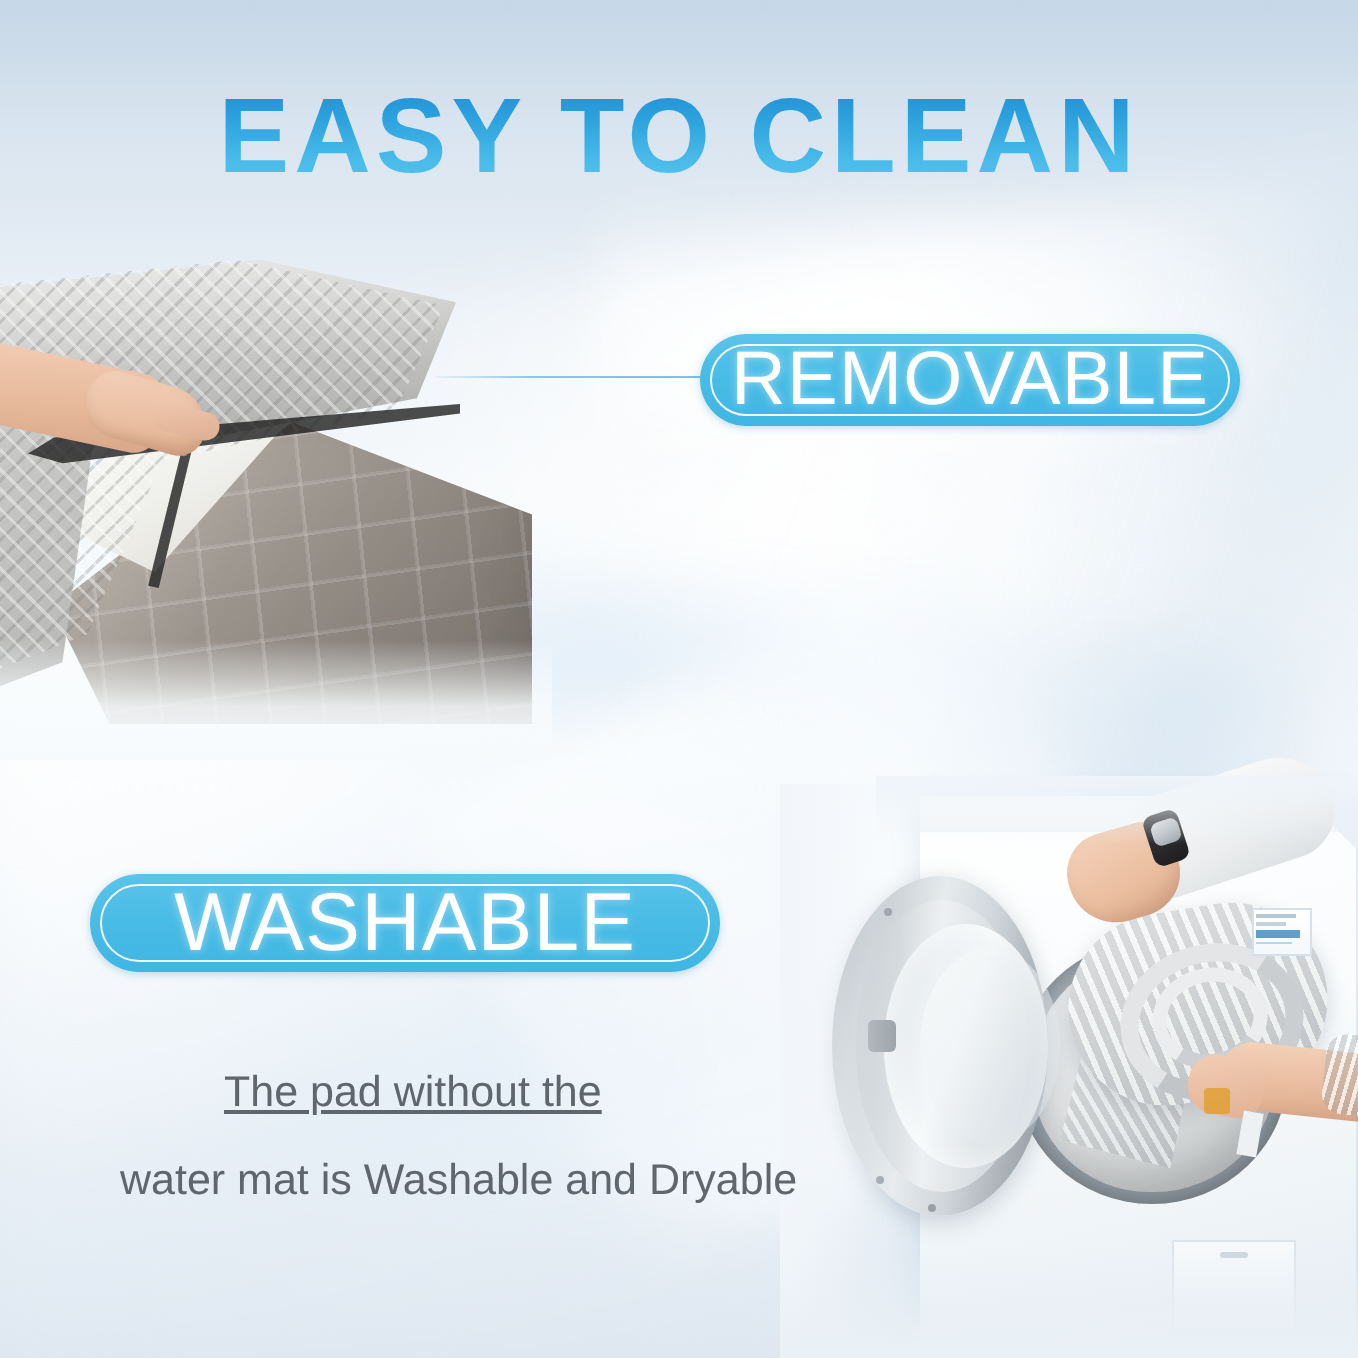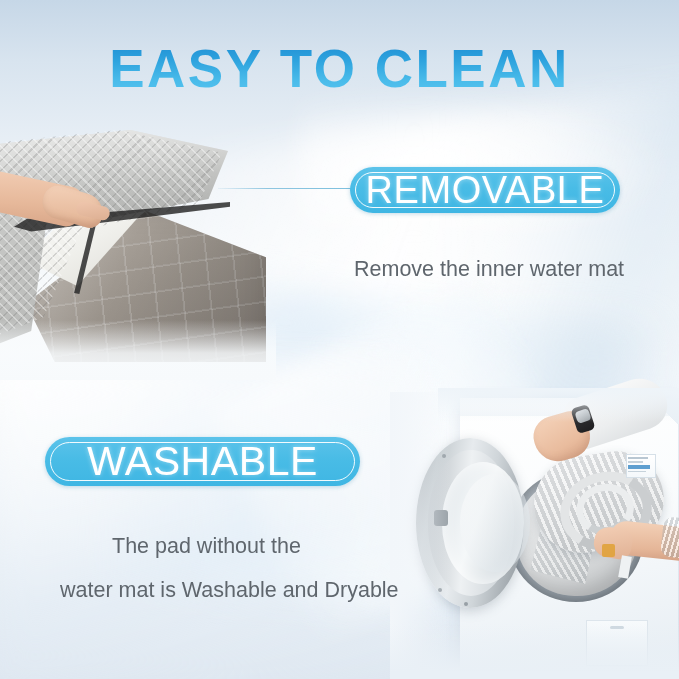--- a/index.html
+++ b/index.html
@@ -63,21 +63,21 @@
 
   
   #connector{
     position:absolute;left:218px;top:188px;width:140px;height:1.4px;
     background:linear-gradient(90deg,rgba(150,195,220,.15),#8fc6e0 35%,#7cc0de);
   }
 
   
   .caption{position:absolute;color:#5d646b;font-size:21px;white-space:nowrap;}
   #cap-removable{left:354px;top:257px;font-size:21.5px;color:#5f666d;}
-  #cap-wash-1{left:112px;top:534px;font-size:21.5px;color:#5f666d;}
+  #cap-wash-1{left:112px;top:534px;font-size:21.5px;color:#5f666d;text-decoration:underline;}
   #cap-wash-2{left:60px;top:578px;font-size:21.5px;color:#5f666d;text-align:right;}
 
   
   #photo-mat{position:absolute;left:-6px;top:130px;width:272px;height:232px;}
   #photo-mat *{position:absolute;}
   
   .mat-under{
     left:32px;top:78px;width:240px;height:154px;
     background:linear-gradient(150deg,#9d9790 0%,#a9a29a 22%,#9a938b 52%,#8e8780 80%,#837c75 100%);
     clip-path:polygon(50% 2%,100% 32%,100% 100%,12% 100%,0 62%);
@@ -350,21 +350,20 @@
     <div class="fingers"></div>
     <div class="mat-fade"></div>
   </div>
 
   <div id="connector"></div>
 
   <div id="pill-removable" class="pill">
     <div class="ring"></div>
     <span class="txt">REMOVABLE</span>
   </div>
-  <div class="caption" id="cap-removable">Remove the inner water mat</div>
 
   <div id="photo-washer">
     <div class="wm-body"></div>
     <div class="wm-top"></div>
     <div class="wm-corner"></div>
     <div class="wm-drum"></div>
     <div class="wm-drum-in"></div>
     <div class="roll-base"></div>
     <div class="roll-tail"></div>
     <div class="roll-tail-tex"></div>

